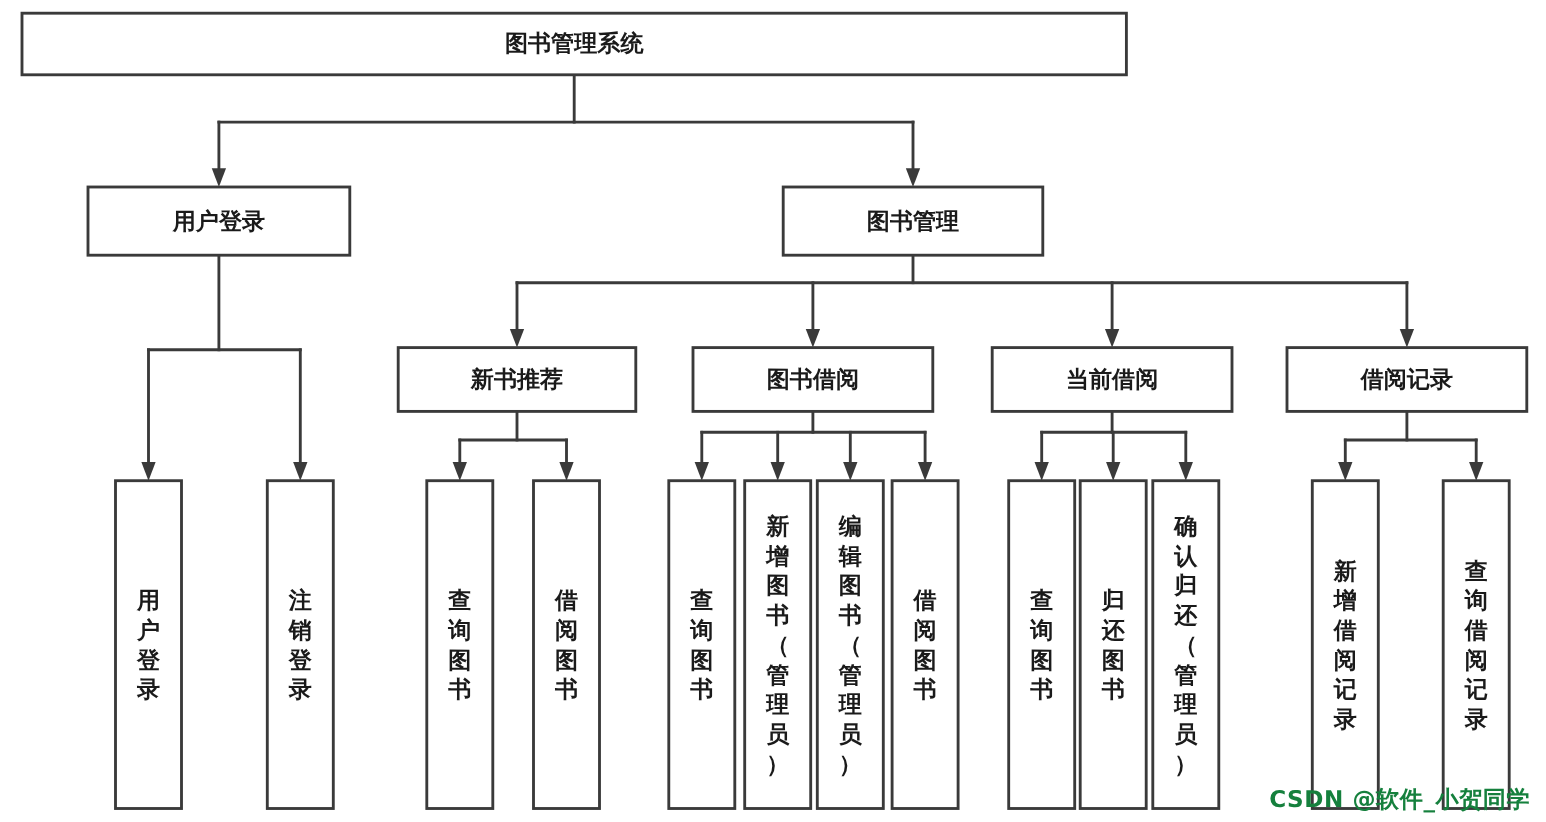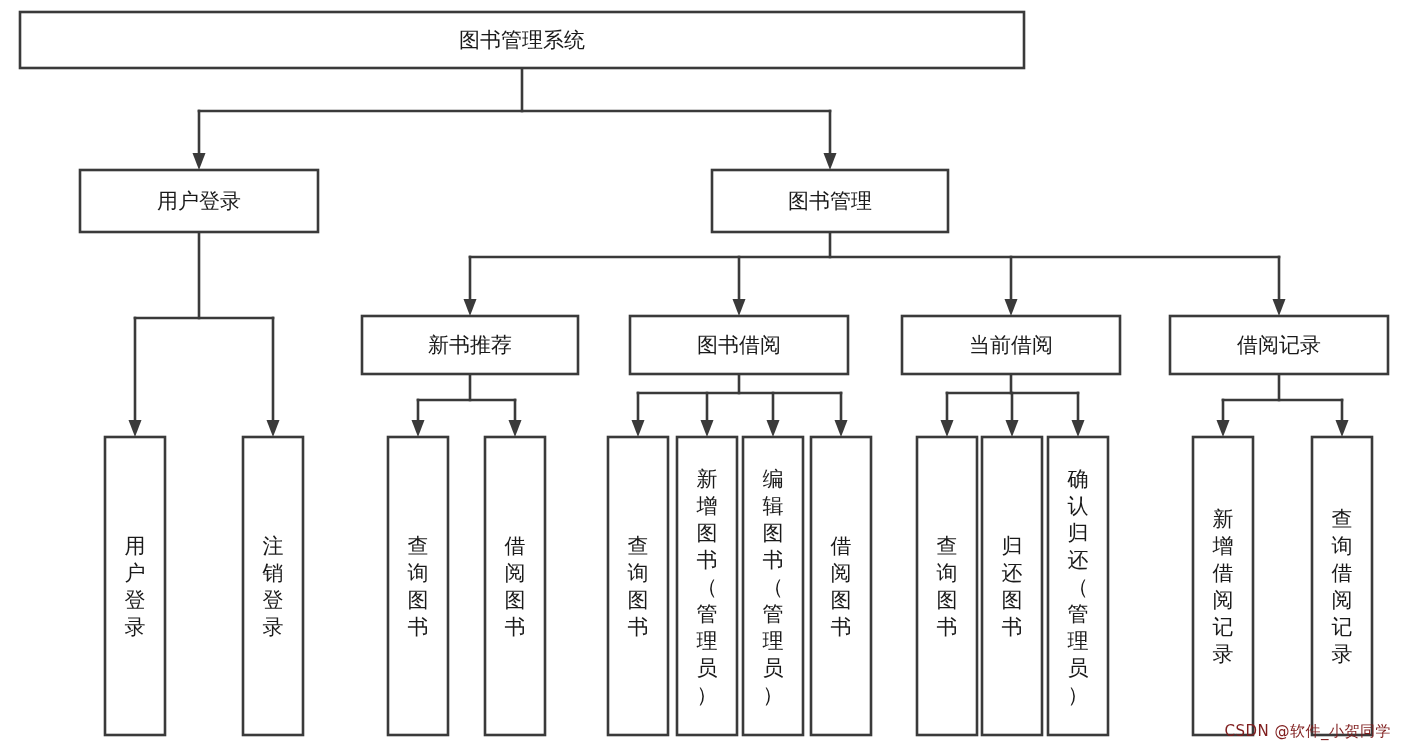--- a/index.html
+++ b/index.html
@@ -11,20 +11,21 @@
     width: 1405px;
     height: 747px;
     font-family: "DejaVu Sans", "Liberation Sans", sans-serif;
     overflow: hidden;
   }
   #diagram-root {
     position: relative;
     width: 1405px;
     height: 747px;
     background: #ffffff;
+    font-weight: bold;
   }
   svg.tree-canvas {
     position: absolute;
     left: 0;
     top: 0;
     width: 1405px;
     height: 747px;
     display: block;
   }
   .node-box {
@@ -53,22 +54,22 @@
     font-family: "DejaVu Sans", "Liberation Sans", sans-serif;
     font-size: 21px;
     fill: #1a1a1a;
     text-anchor: middle;
   }
   .watermark {
     position: absolute;
     right: 14px;
     bottom: 6px;
     font-family: "DejaVu Sans", "Liberation Sans", sans-serif;
-    font-size: 15px;
-    color: #7f1d1d;
+    font-size: 21px;
+    color: #15803d;
     white-space: nowrap;
     letter-spacing: 0.5px;
     pointer-events: none;
   }
 </style>
 </head>
 <body>
 
 <div id="diagram-root">
   <svg class="tree-canvas" viewBox="0 0 1405 747" xmlns="http://www.w3.org/2000/svg">

